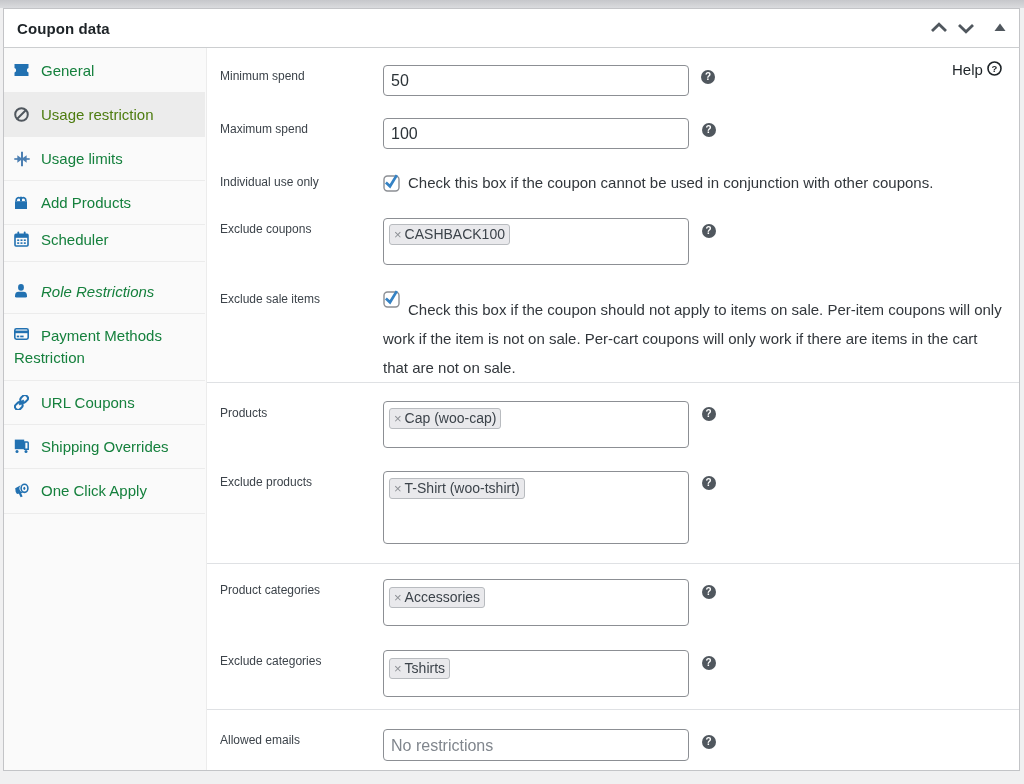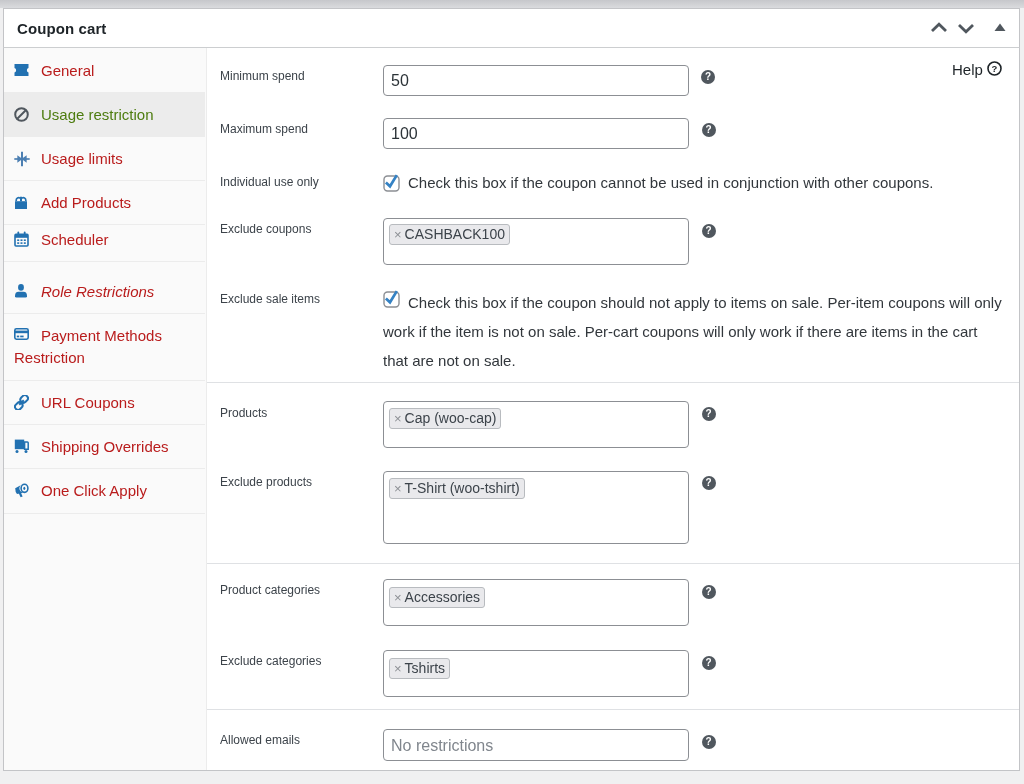--- a/index.html
+++ b/index.html
@@ -3,40 +3,40 @@
 <meta charset="utf-8">
 <style>
   html,body{margin:0;padding:0;}
   body{width:1024px;height:784px;background:#f0f0f1;font-family:"Liberation Sans",sans-serif;position:relative;overflow:hidden;}
   .topstrip{position:absolute;left:0;top:0;width:1024px;height:8px;background:linear-gradient(#c6c7cb,#dadbde);}
   .panel{position:absolute;left:3px;top:8px;width:1017px;height:763px;background:#fff;border:1px solid #c3c4c7;box-sizing:border-box;}
   .phead{position:absolute;left:3px;top:8px;width:1017px;height:40px;border:1px solid #c3c4c7;border-bottom:1px solid #ccced0;box-sizing:border-box;background:#fff;}
   .phead h2{margin:0;position:absolute;left:13px;top:11px;font-size:15px;font-weight:bold;color:#1d2327;letter-spacing:.1px;}
   .sidebar{position:absolute;left:4px;top:48px;width:203px;height:722px;background:#fafafa;border-right:1px solid #ececec;box-sizing:border-box;}
   .si{position:absolute;left:4px;width:201px;box-sizing:border-box;border-bottom:1px solid #ececec;}
-  .si .txt{position:absolute;left:37px;top:0;font-size:15px;color:#b91c1c;}
+  .si .txt{position:absolute;left:37px;top:0;font-size:15px;color:#15803d;}
   .si svg{position:absolute;left:10px;}
   .si.active{background:#ececec;}
   .si.active .txt{color:#4d7c0f;}
   .lbl{position:absolute;left:220px;font-size:12px;color:#3c434a;}
   .inp{position:absolute;left:383px;width:306px;box-sizing:border-box;border:1px solid #8c8f94;border-radius:4px;background:#fff;font-size:16px;color:#2c3338;}
   .inp::placeholder{color:#80868d;opacity:1;}
   .chip{position:absolute;height:21px;box-sizing:border-box;background:#e9e9ec;border:1px solid #b8bbbf;border-radius:3px;font-size:14px;color:#3c434a;line-height:19px;padding:0 4px 0 4px;white-space:nowrap;}
   .chip i{font-style:normal;color:#8c8f94;margin-right:3px;font-size:13px;}
   .helpq{position:absolute;width:14px;height:14px;border-radius:50%;background:#50575e;color:#fff;font-size:10px;font-weight:bold;text-align:center;line-height:14px;}
   .sep{position:absolute;left:207px;width:812px;height:1px;background:#dfe1e4;}
   .ckbx{position:absolute;width:20px;height:20px;}
   .ctext{position:absolute;left:408px;font-size:15px;color:#32373c;}
 </style>
 </head>
 <body>
 <div class="topstrip"></div>
 <div class="panel"></div>
 <div class="phead">
-    <h2>Coupon cart</h2>
+    <h2>Coupon data</h2>
   <svg style="position:absolute;left:925px;top:12px" width="20" height="14" viewBox="0 0 20 14">
       <polyline points="3,10 10,3.2 17,10" fill="none" stroke="#50575e" stroke-width="2.8"></polyline>
     </svg>
   <svg style="position:absolute;left:952px;top:12px" width="20" height="14" viewBox="0 0 20 14">
       <polyline points="3,4 10,10.8 17,4" fill="none" stroke="#50575e" stroke-width="2.8"></polyline>
     </svg>
   <svg style="position:absolute;left:990px;top:14px" width="12" height="9" viewBox="0 0 12 9">
       <polygon points="6,0.5 11.5,8 0.5,8" fill="#50575e"></polygon>
     </svg>
 </div>
@@ -163,21 +163,21 @@
 <span class="lbl" style="top:221.5px">Exclude coupons</span>
 <div class="inp" style="top:217.5px;height:47px;"></div>
 <div class="chip" style="left:389px;top:224px"><i>×</i>CASHBACK100</div>
 <div class="helpq" style="left:701.5px;top:223.5px">?</div>
 
 <span class="lbl" style="top:291.5px">Exclude sale items</span>
 <svg class="ckbx" style="left:383px;top:287.5px" width="20" height="20" viewBox="0 0 20 20">
     <rect x="1" y="4" width="15" height="15" rx="3.5" fill="#fff" stroke="#8c8f94" stroke-width="1.4"></rect>
     <path d="M2.9 10.4 L7 14.3 L13.8 3.1" fill="none" stroke="#3582c4" stroke-width="2.7"></path>
   </svg>
-<div class="ctext" style="left:383px;top:288px;width:620px;text-indent:25px;line-height:29.2px;">Check this box if the coupon should not apply to items on sale. Per-item coupons will only work if the item is not on sale. Per-cart coupons will only work if there are items in the cart that are not on sale.</div>
+<div class="ctext" style="left:383px;top:295px;width:620px;text-indent:25px;line-height:29.2px;">Check this box if the coupon should not apply to items on sale. Per-item coupons will only work if the item is not on sale. Per-cart coupons will only work if there are items in the cart that are not on sale.</div>
 
 <div class="sep" style="top:382px"></div>
 
 <span class="lbl" style="top:405.5px">Products</span>
 <div class="inp" style="top:401px;height:47px;"></div>
 <div class="chip" style="left:389px;top:408px"><i>×</i>Cap (woo-cap)</div>
 <div class="helpq" style="left:701.5px;top:407px">?</div>
 
 <span class="lbl" style="top:475px">Exclude products</span>
 <div class="inp" style="top:470.5px;height:73px;"></div>

